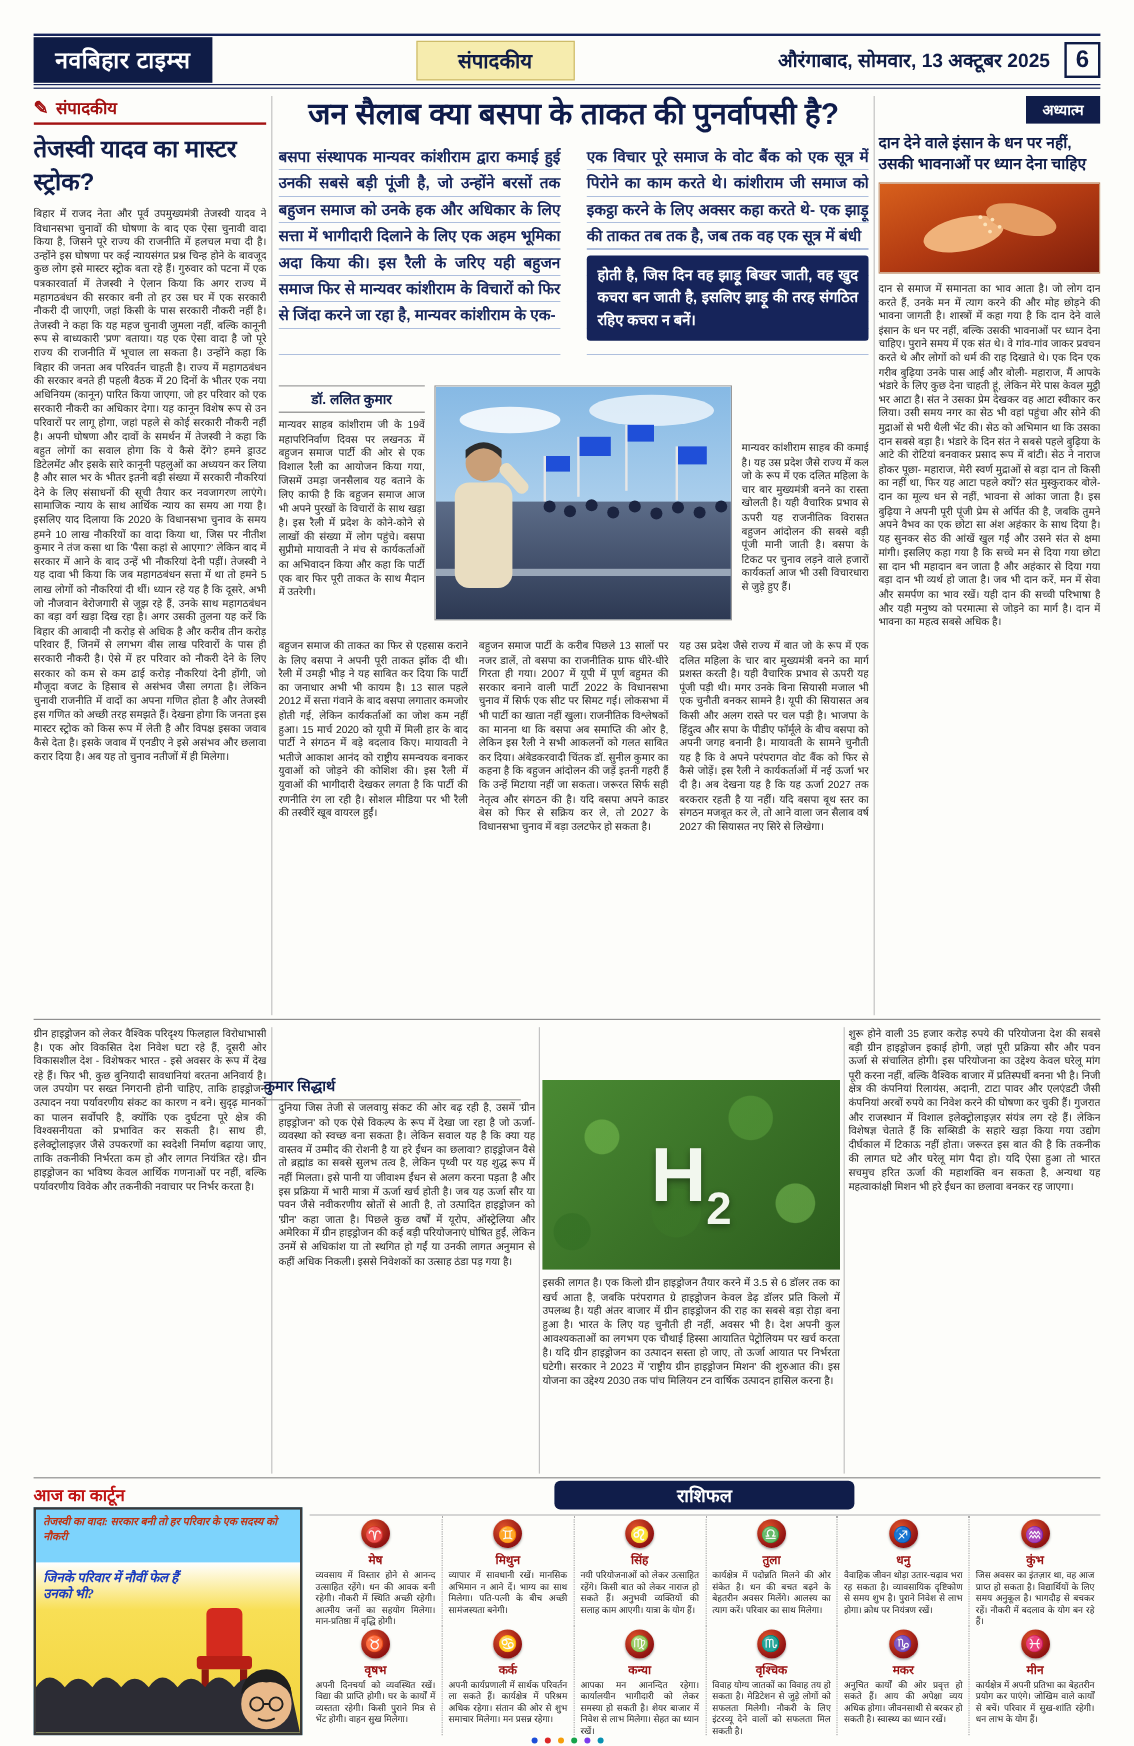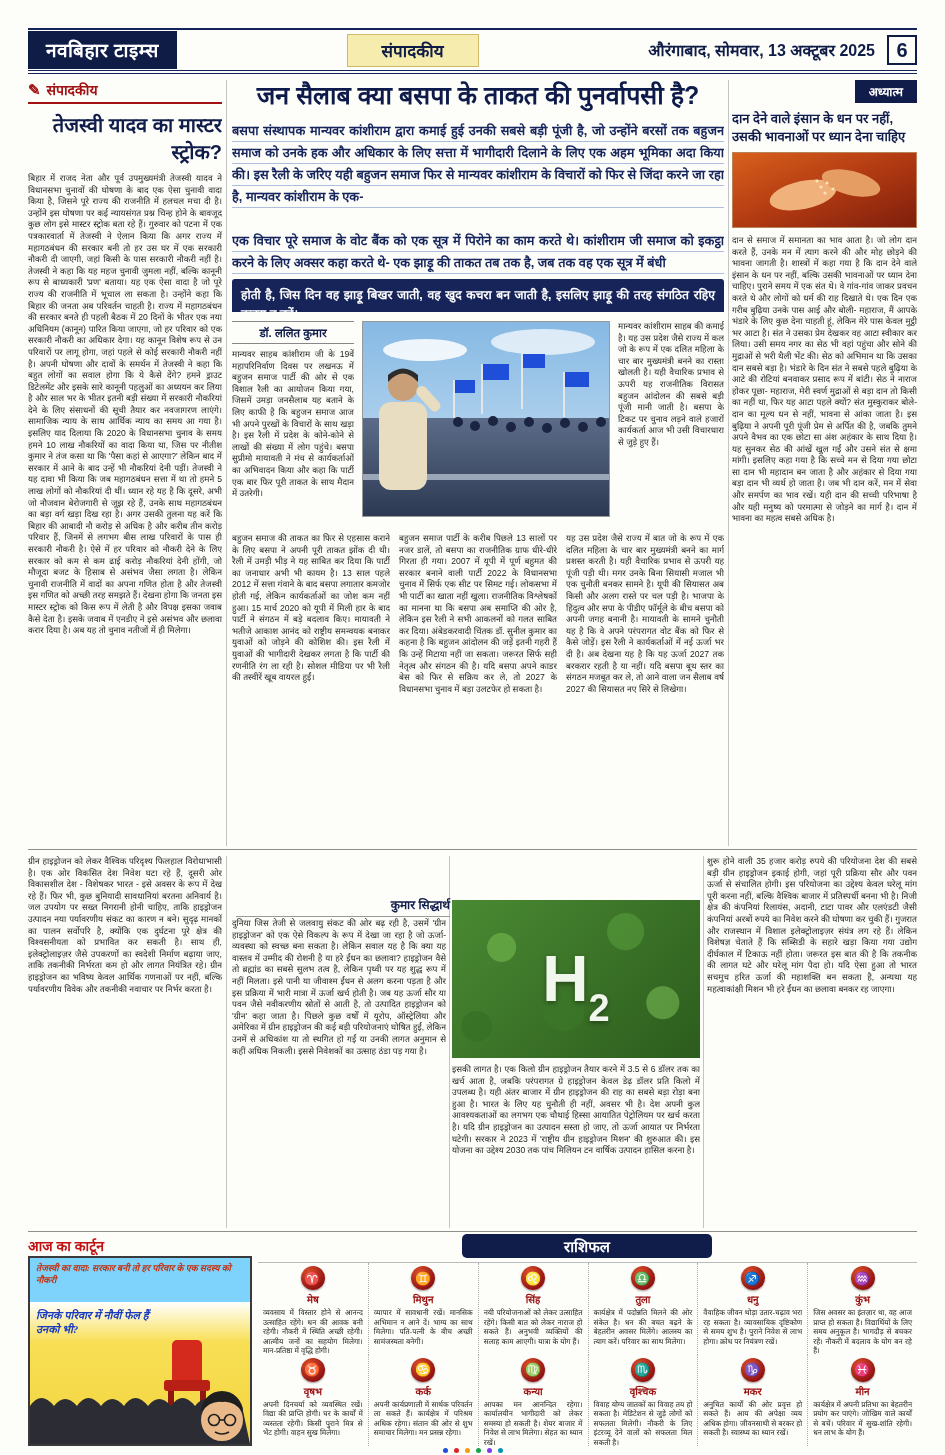--- a/index.html
+++ b/index.html
@@ -18,51 +18,51 @@
 
   
   .body-text { font-size:8.6px; line-height:11.6px; text-align:justify; color:#1f1f1f; overflow:hidden; }
   .vr { position:absolute; width:1px; background:#c3c3c3; }
   .hrule { position:absolute; left:28px; width:889px; height:1px; background:#8f8f8f; }
 
   
   .col-left { position:absolute; left:28px; top:80px; width:194px; height:766px; overflow:hidden; }
   .edit-label { display:flex; align-items:center; gap:6px; color:#a31212; font-weight:bold; font-size:14px; border-bottom:2px solid #a31212; padding-bottom:3px; }
   .pencil { font-size:15px; color:#a31212; }
-  .left-headline { font-size:20px; line-height:27px; font-weight:bold; color:#101d4a; text-align:right; margin:8px 0 7px; }
+  .left-headline { font-size:20px; line-height:27px; font-weight:bold; color:#101d4a; text-align:left; margin:8px 0 7px; }
   .col-left .body-text { height:662px; }
 
   
   .col-center { position:absolute; left:232px; top:80px; width:492px; height:766px; overflow:hidden; }
   .main-headline { font-size:25px; line-height:31px; font-weight:bold; color:#0e1b4a; text-align:center; }
-  .lede { display:flex; gap:22px; margin-top:9px; height:192px; overflow:hidden;flex-direction:column; }
+  .lede { display:flex; gap:22px; margin-top:9px; height:192px; overflow:hidden; }
   .lede-col { flex:1; font-size:12.8px; font-weight:bold; line-height:22px; color:#16255c; text-align:justify;
     background:repeating-linear-gradient(to bottom, transparent 0px, transparent 21px, #aebfdd 21px, #aebfdd 22px); }
   .lede-highlight { background:#16245a; color:#fff; font-size:12.2px; line-height:19px; font-weight:bold; padding:7px 9px; margin-top:5px; border-radius:3px; text-align:justify; }
   .mid-row { display:flex; gap:8px; margin-top:9px; height:204px; overflow:hidden; }
   .mid-left { width:122px; }
   .byline { font-weight:bold; font-size:11.5px; color:#101d4a; text-align:center; border-top:1px solid #888; border-bottom:1px solid #888; padding:3px 0; margin-bottom:5px; }
   .rally-photo { width:248px; height:196px; border:1px solid #999; flex:none; overflow:hidden; }
-  .mid-right { width:106px; }
+  .mid-right { width:106px;margin-top:47px; }
   .bottom-cols { display:flex; gap:9px; margin-top:8px; height:318px; overflow:hidden; }
   .bcol { flex:1; }
 
   
   .col-right { position:absolute; left:732px; top:80px; width:185px; height:766px; overflow:hidden; }
   .spirit-label-row { display:flex; justify-content:flex-end; }
   .spirit-label { background:#101d4a; color:#fff; font-size:12px; font-weight:bold; padding:3px 14px; }
   .spirit-headline { font-size:13px; line-height:18px; font-weight:bold; color:#101d4a; margin:7px 0 6px; }
   .spirit-img { width:100%; height:76px; border:1px solid #b38; border-color:#b9825a; overflow:hidden; }
   .col-right .body-text { margin-top:7px; height:560px; }
 
   
   .hcol1 { position:absolute; left:28px; top:856px; width:194px; height:372px; }
   .hcol1 .body-text { height:372px; }
   .hydro-headline { position:absolute; left:228px; top:856px; width:472px; text-align:center; font-size:24px; line-height:30px; font-weight:bold; color:#0e1b4a; }
-  .hydro-byline { position:absolute; left:236px; top:896px; width:214px; font-weight:bold; font-size:12px; color:#101d4a; border-bottom:1px solid #999; padding-bottom:3px;text-align:right; }
+  .hydro-byline { position:absolute; left:220px; top:896px; width:214px; font-weight:bold; font-size:12px; color:#101d4a; border-bottom:1px solid #999; padding-bottom:3px; }
   .hcol2 { position:absolute; left:232px; top:918px; width:214px; height:310px; }
   .hcol2 .body-text { height:310px; }
   .hydro-img { position:absolute; left:452px; top:900px; width:248px; height:158px;
     background:
       radial-gradient(circle at 20% 30%, rgba(120,190,80,.55) 0 14px, transparent 15px),
       radial-gradient(circle at 70% 20%, rgba(90,160,60,.55) 0 18px, transparent 19px),
       radial-gradient(circle at 45% 70%, rgba(60,120,40,.6) 0 20px, transparent 21px),
       radial-gradient(circle at 85% 65%, rgba(130,200,90,.5) 0 16px, transparent 17px),
       radial-gradient(circle at 10% 80%, rgba(50,110,35,.6) 0 15px, transparent 16px),
       linear-gradient(135deg, #4a8a33, #2c5c1d);

